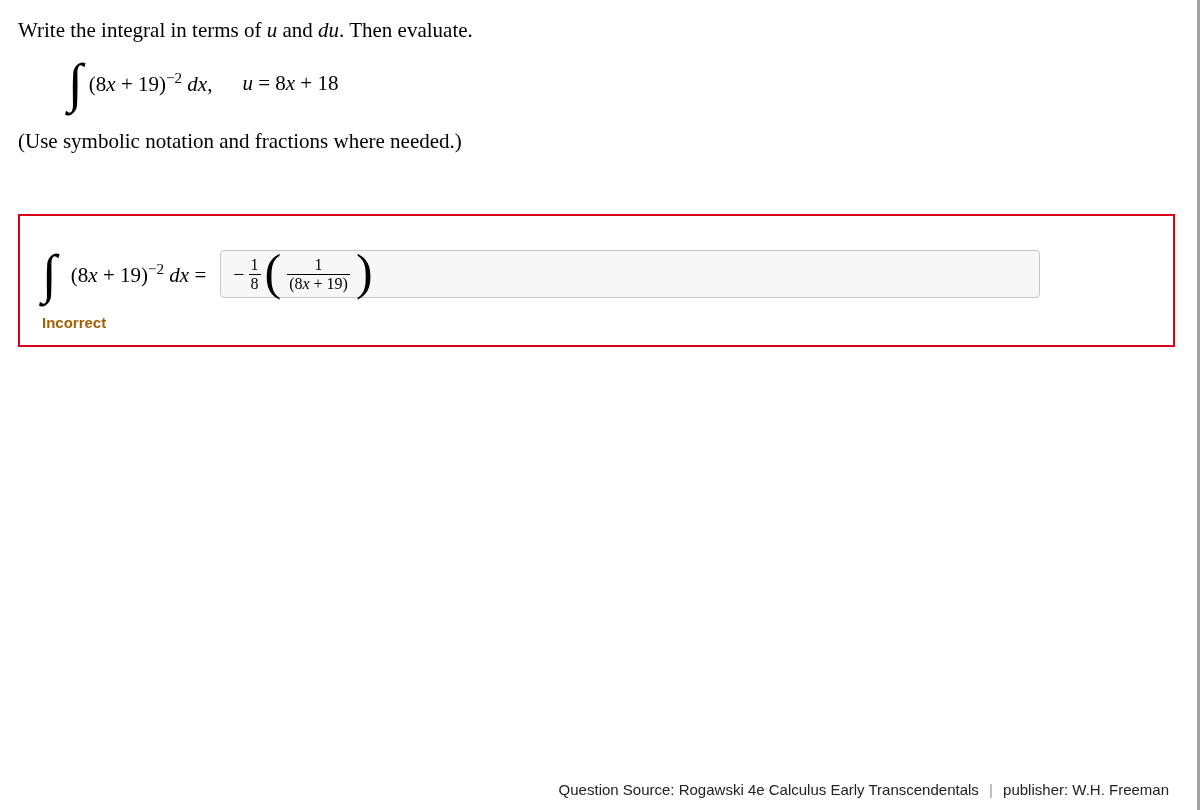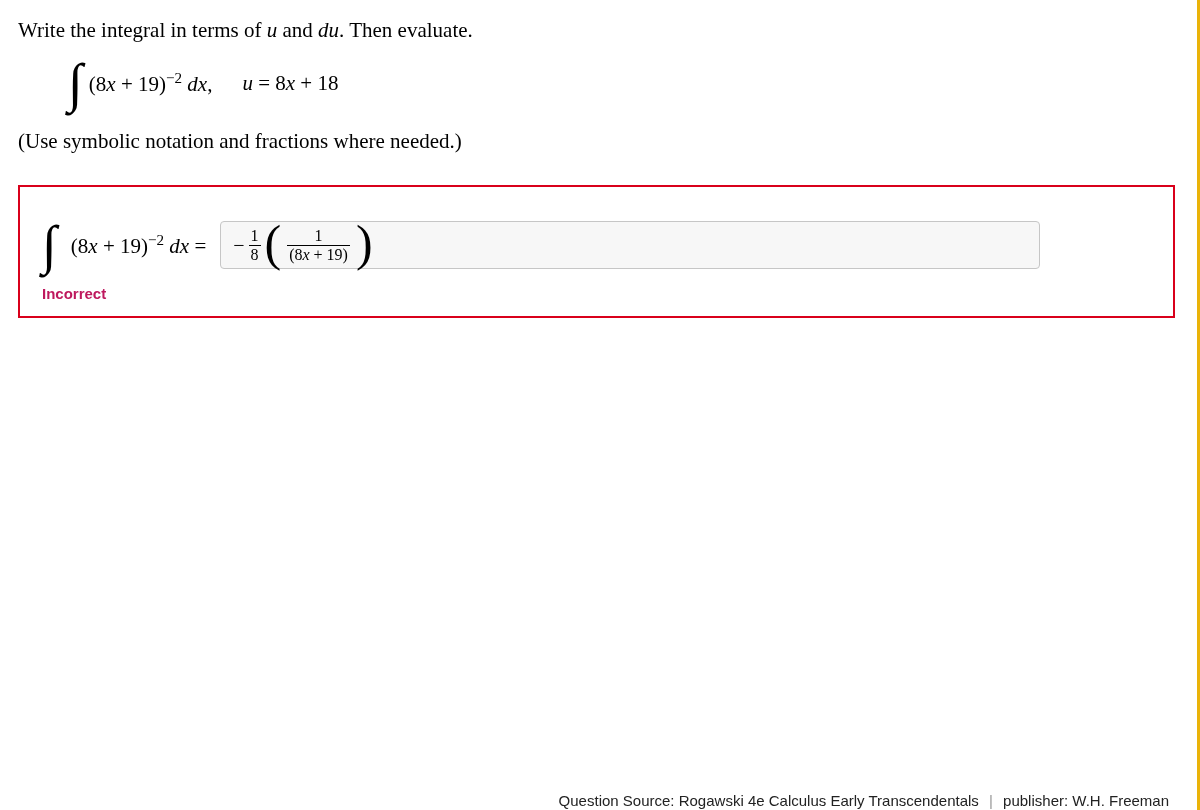--- a/index.html
+++ b/index.html
@@ -1,21 +1,21 @@
 <!DOCTYPE html>
 <html><head>
 <meta charset="utf-8">
 <style>
   * { box-sizing: border-box; margin: 0; padding: 0; }
   html, body { width: 1200px; height: 810px; font-family: Georgia, 'Times New Roman', serif; background: #fff; color: #000; overflow: hidden; }
   .page {
     position: relative;
     width: 1200px;
     height: 810px;
-    border-right: 3px solid #eab308;
+    border-right: 3px solid #a3a3a3;
     padding: 18px 22px 0 18px;
   }
   .prompt-line {
     font-size: 21px;
     font-family: Georgia, serif;
     margin-bottom: 24px;
   }
   .ital { font-style: italic; }
   .integral-row {
     display: flex;
@@ -25,21 +25,21 @@
     margin-left: 50px;
     margin-bottom: 30px;
     font-family: 'Times New Roman', serif;
   }
   .int-sign {
     font-size: 54px;
     line-height: 0.6;
     font-weight: 300;
   }
   .sup { font-size: 0.72em; vertical-align: super; }
-  .note-line { font-size: 21px; margin-bottom: 31px; }
+  .note-line { font-size: 21px; margin-bottom: 60px; }
 
   .answer-frame {
     border: 2px solid #d9001b;
     padding: 34px 22px 14px 22px;
     font-family: 'Times New Roman', serif;
   }
   .answer-row {
     display: flex;
     align-items: center;
     gap: 14px;
@@ -68,30 +68,30 @@
   .frac .num { font-size: 0.8em; padding: 0 2px 1px; }
   .frac .den { font-size: 0.8em; border-top: 1px solid currentColor; padding: 1px 2px 0; }
   .big-paren {
     font-size: 2.5em;
     line-height: 0.5;
     font-weight: 200;
     position: relative;
     top: -2px;
   }
   .incorrect-label {
-    color: #be185d;
+    color: #a16207;
     font-family: Arial, Helvetica, sans-serif;
     font-size: 15px;
     font-weight: 600;
     margin-top: 16px;
   }
 
   .footer {
     position: absolute;
-    bottom: 1px;
+    bottom: 12px;
     right: 28px;
     font-family: Arial, Helvetica, sans-serif;
     font-size: 15px;
     color: #222;
   }
   .sep { color: #999; margin: 0 6px; }
 </style>
 </head>
 <body>
 

